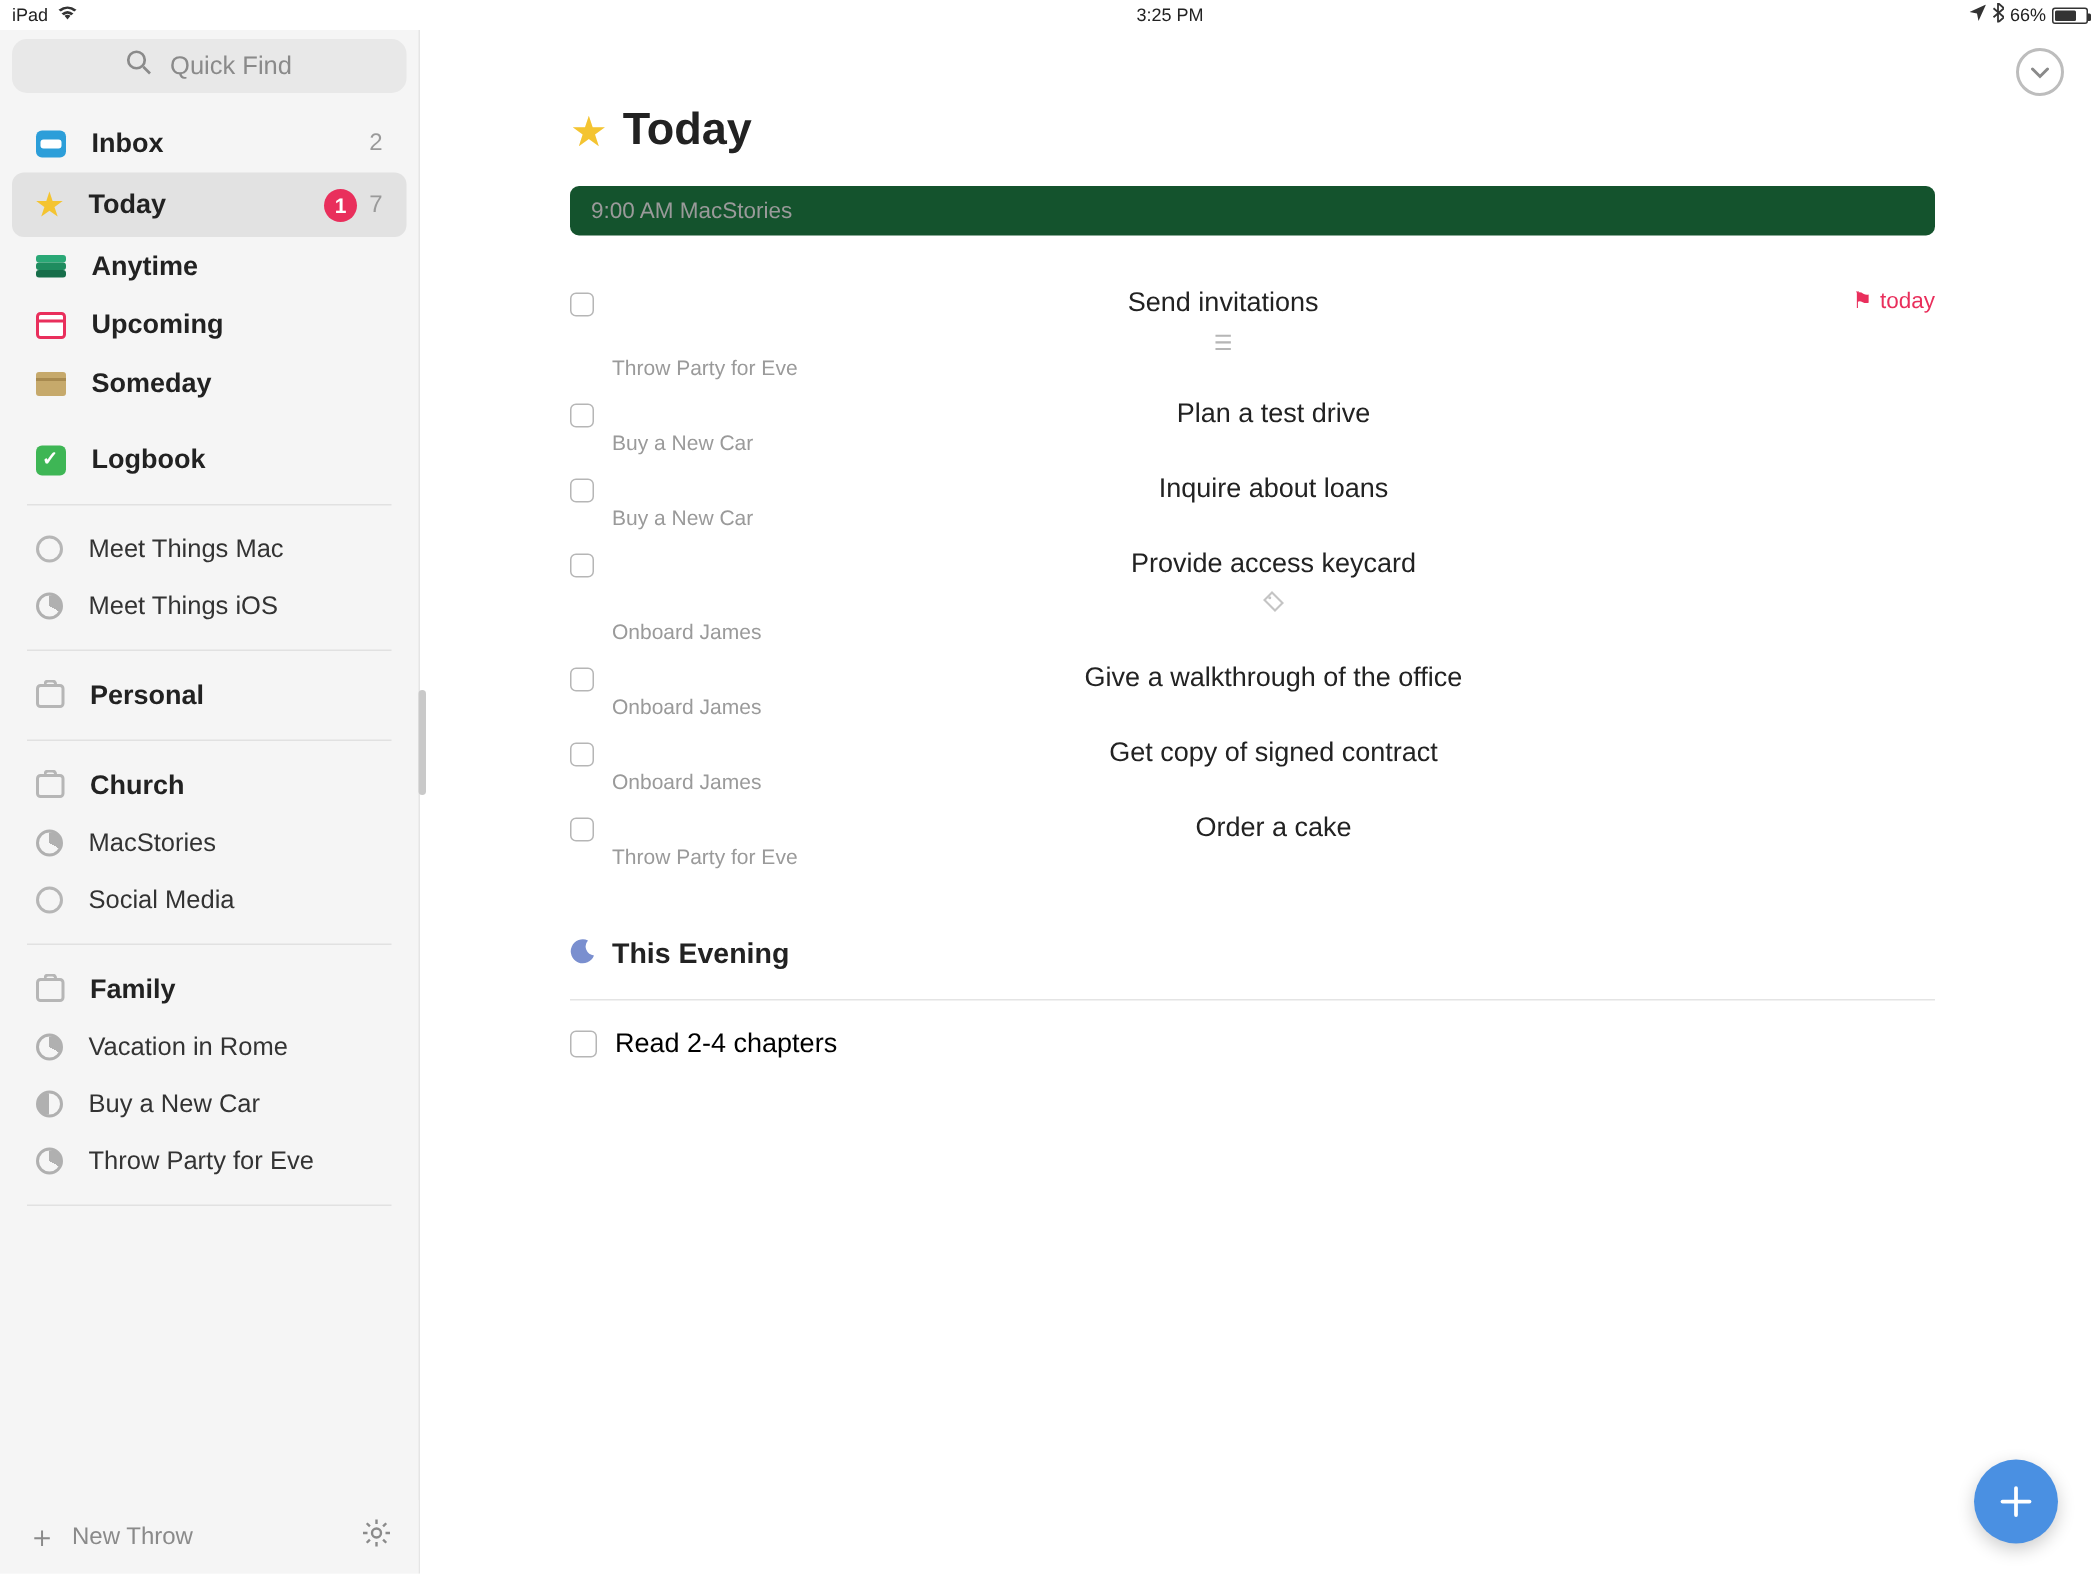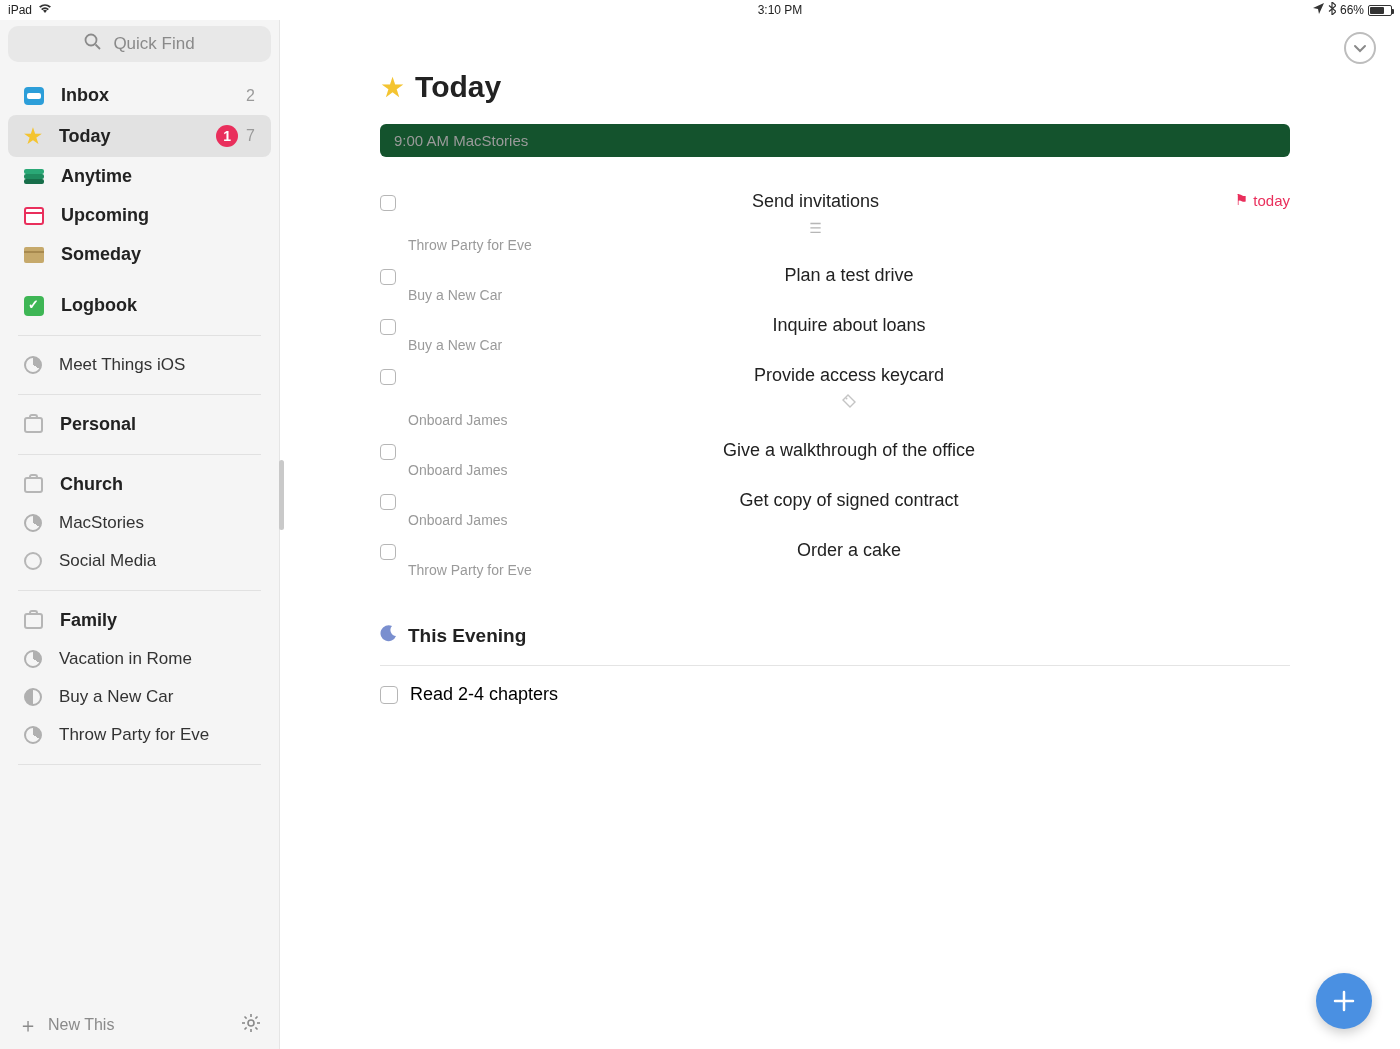--- a/index.html
+++ b/index.html
@@ -183,21 +183,21 @@
 
 <div class="status-bar">
   <div class="status-left">
     <span>iPad</span>
     <span>
       <svg width="14" height="11" viewBox="0 0 14 11">
           <path d="M7 10 L5 7.5 Q7 6 9 7.5 Z M3 6 Q7 2.5 11 6 L9.5 7.2 Q7 5 4.5 7.2 Z M1 3.5 Q7 -1 13 3.5 L11.5 4.7 Q7 1 2.5 4.7 Z" fill="#333"></path>
         </svg>
     </span>
   </div>
-  <div class="status-center">3:10 PM</div>
+  <div class="status-center">3:25 PM</div>
   <div class="status-right">
     <span>
       <svg width="11" height="11" viewBox="0 0 11 11">
           <path d="M0 5 L11 0 L6 11 L5 6 Z" fill="#333"></path>
         </svg>
     </span>
     <span>
       <svg width="8" height="13" viewBox="0 0 8 13">
           <path d="M4 0 L4 13 L8 9.5 L1 3.5 M4 0 L8 3.5 L1 9.5" stroke="#333" stroke-width="1.2" fill="none"></path>
         </svg>
@@ -260,20 +260,24 @@
       <div style="height:12px"></div>
 
       <div class="nav-item">
         <span class="icon-logbook"></span>
         <span>Logbook</span>
       </div>
 
       <div class="divider"></div>
 
       <div class="list-item">
+        <span class="circle-icon"></span>
+        <span>Meet Things Mac</span>
+      </div>
+      <div class="list-item">
         <span class="pie-icon"></span>
         <span>Meet Things iOS</span>
       </div>
 
       <div class="divider"></div>
 
       <div class="area-header">
         <span class="box-icon"></span>
         <span>Personal</span>
       </div>
@@ -312,21 +316,21 @@
         <span>Throw Party for Eve</span>
       </div>
 
       <div class="divider"></div>
     </div>
 
     <div class="scroll-hint"></div>
 
     <div class="sidebar-footer">
       <span class="plus-small">＋</span>
-      <span>New This</span>
+      <span>New Throw</span>
       <span class="gear">
         <svg width="20" height="20" viewBox="0 0 20 20">
             <circle cx="10" cy="10" r="3" stroke="#8a8a8a" stroke-width="1.6" fill="none"></circle>
             <g stroke="#8a8a8a" stroke-width="1.6">
               <line x1="10" y1="1" x2="10" y2="4"></line>
               <line x1="10" y1="16" x2="10" y2="19"></line>
               <line x1="1" y1="10" x2="4" y2="10"></line>
               <line x1="16" y1="10" x2="19" y2="10"></line>
               <line x1="3.5" y1="3.5" x2="5.6" y2="5.6"></line>
               <line x1="14.4" y1="14.4" x2="16.5" y2="16.5"></line>

